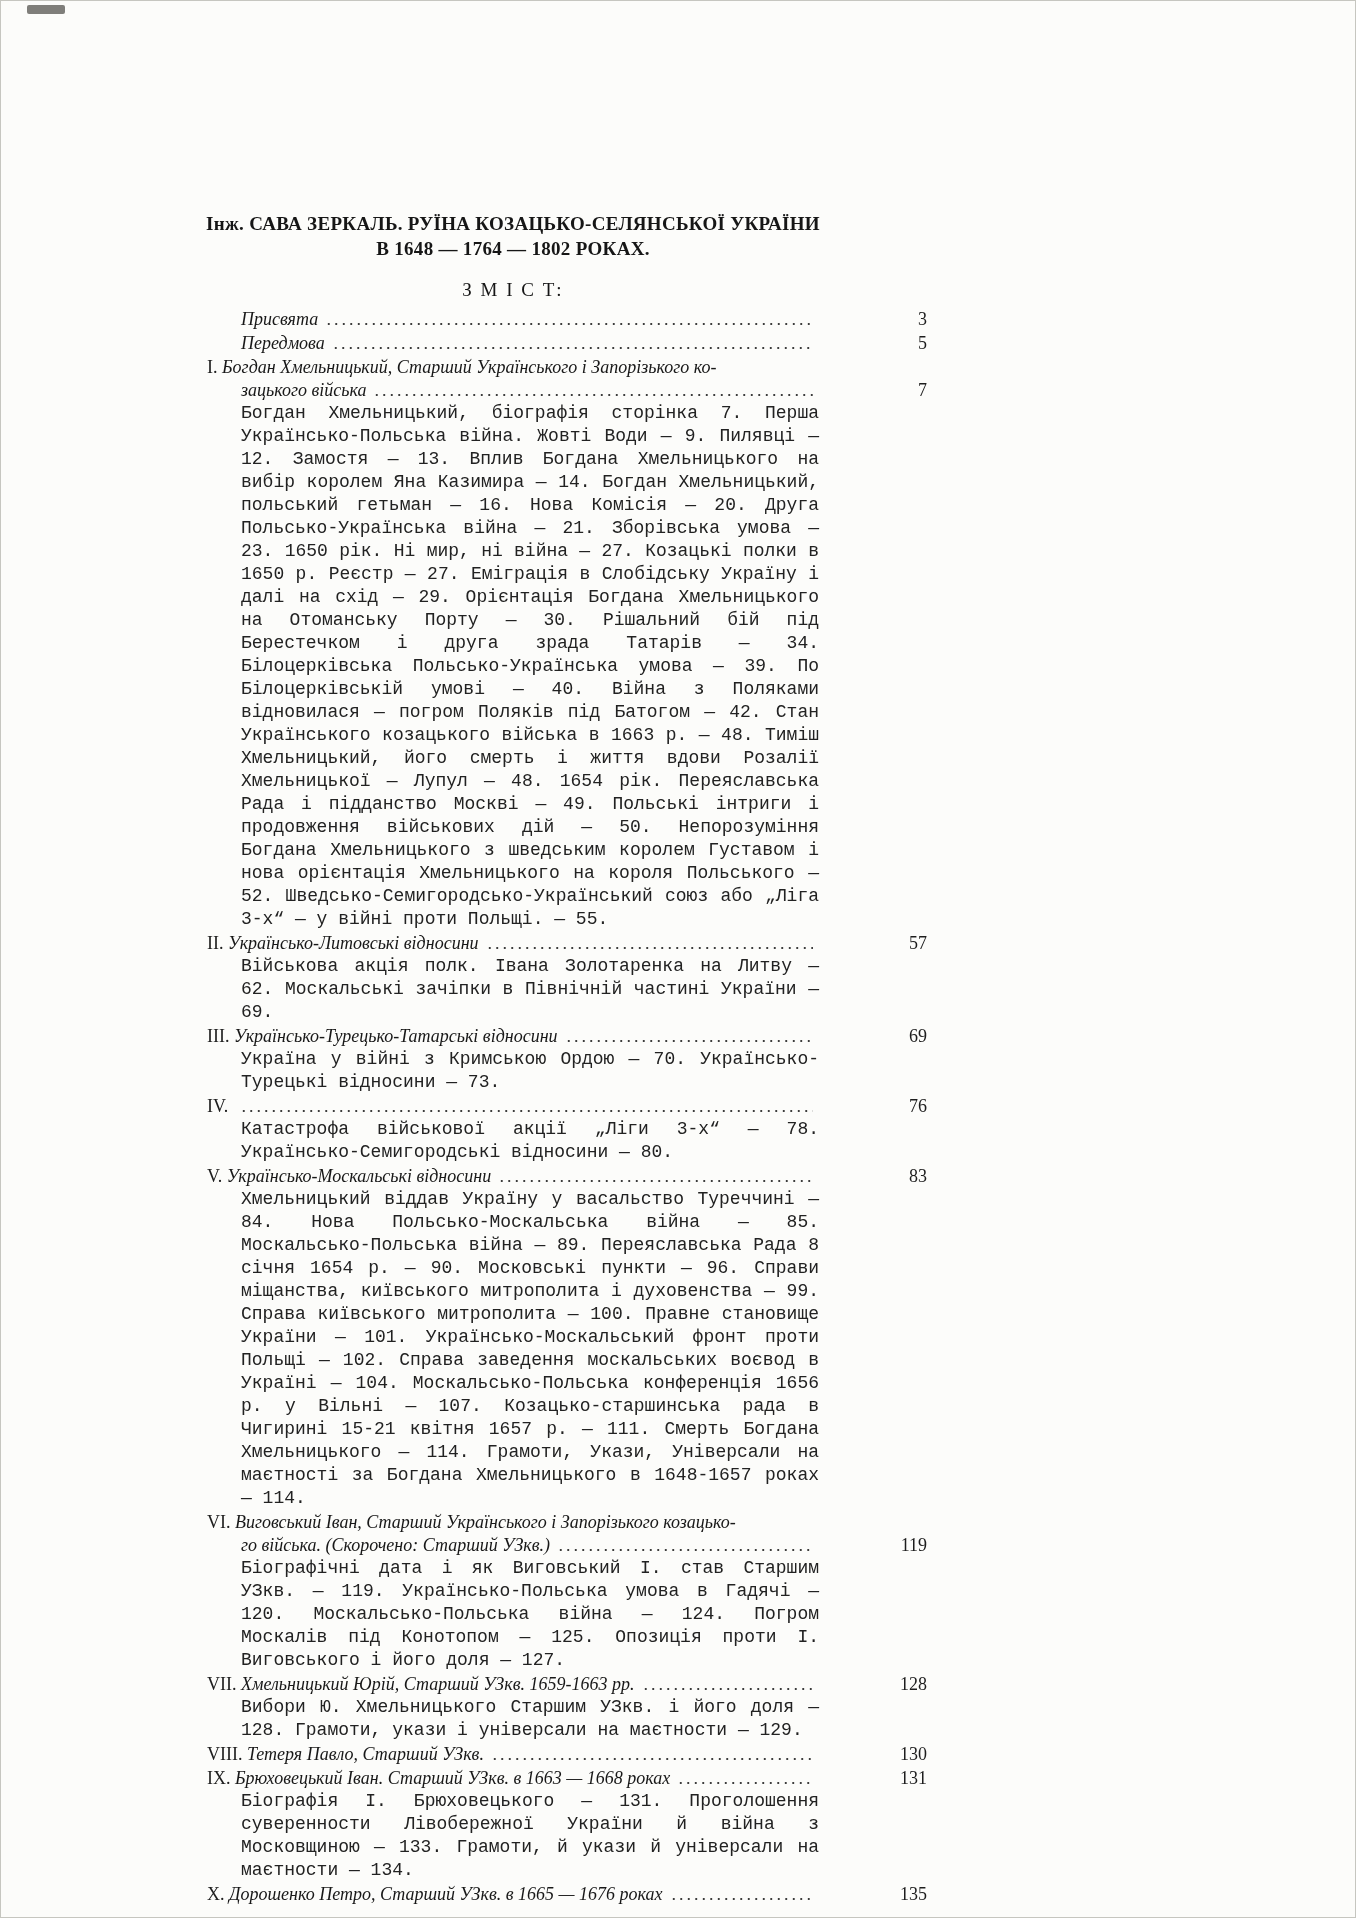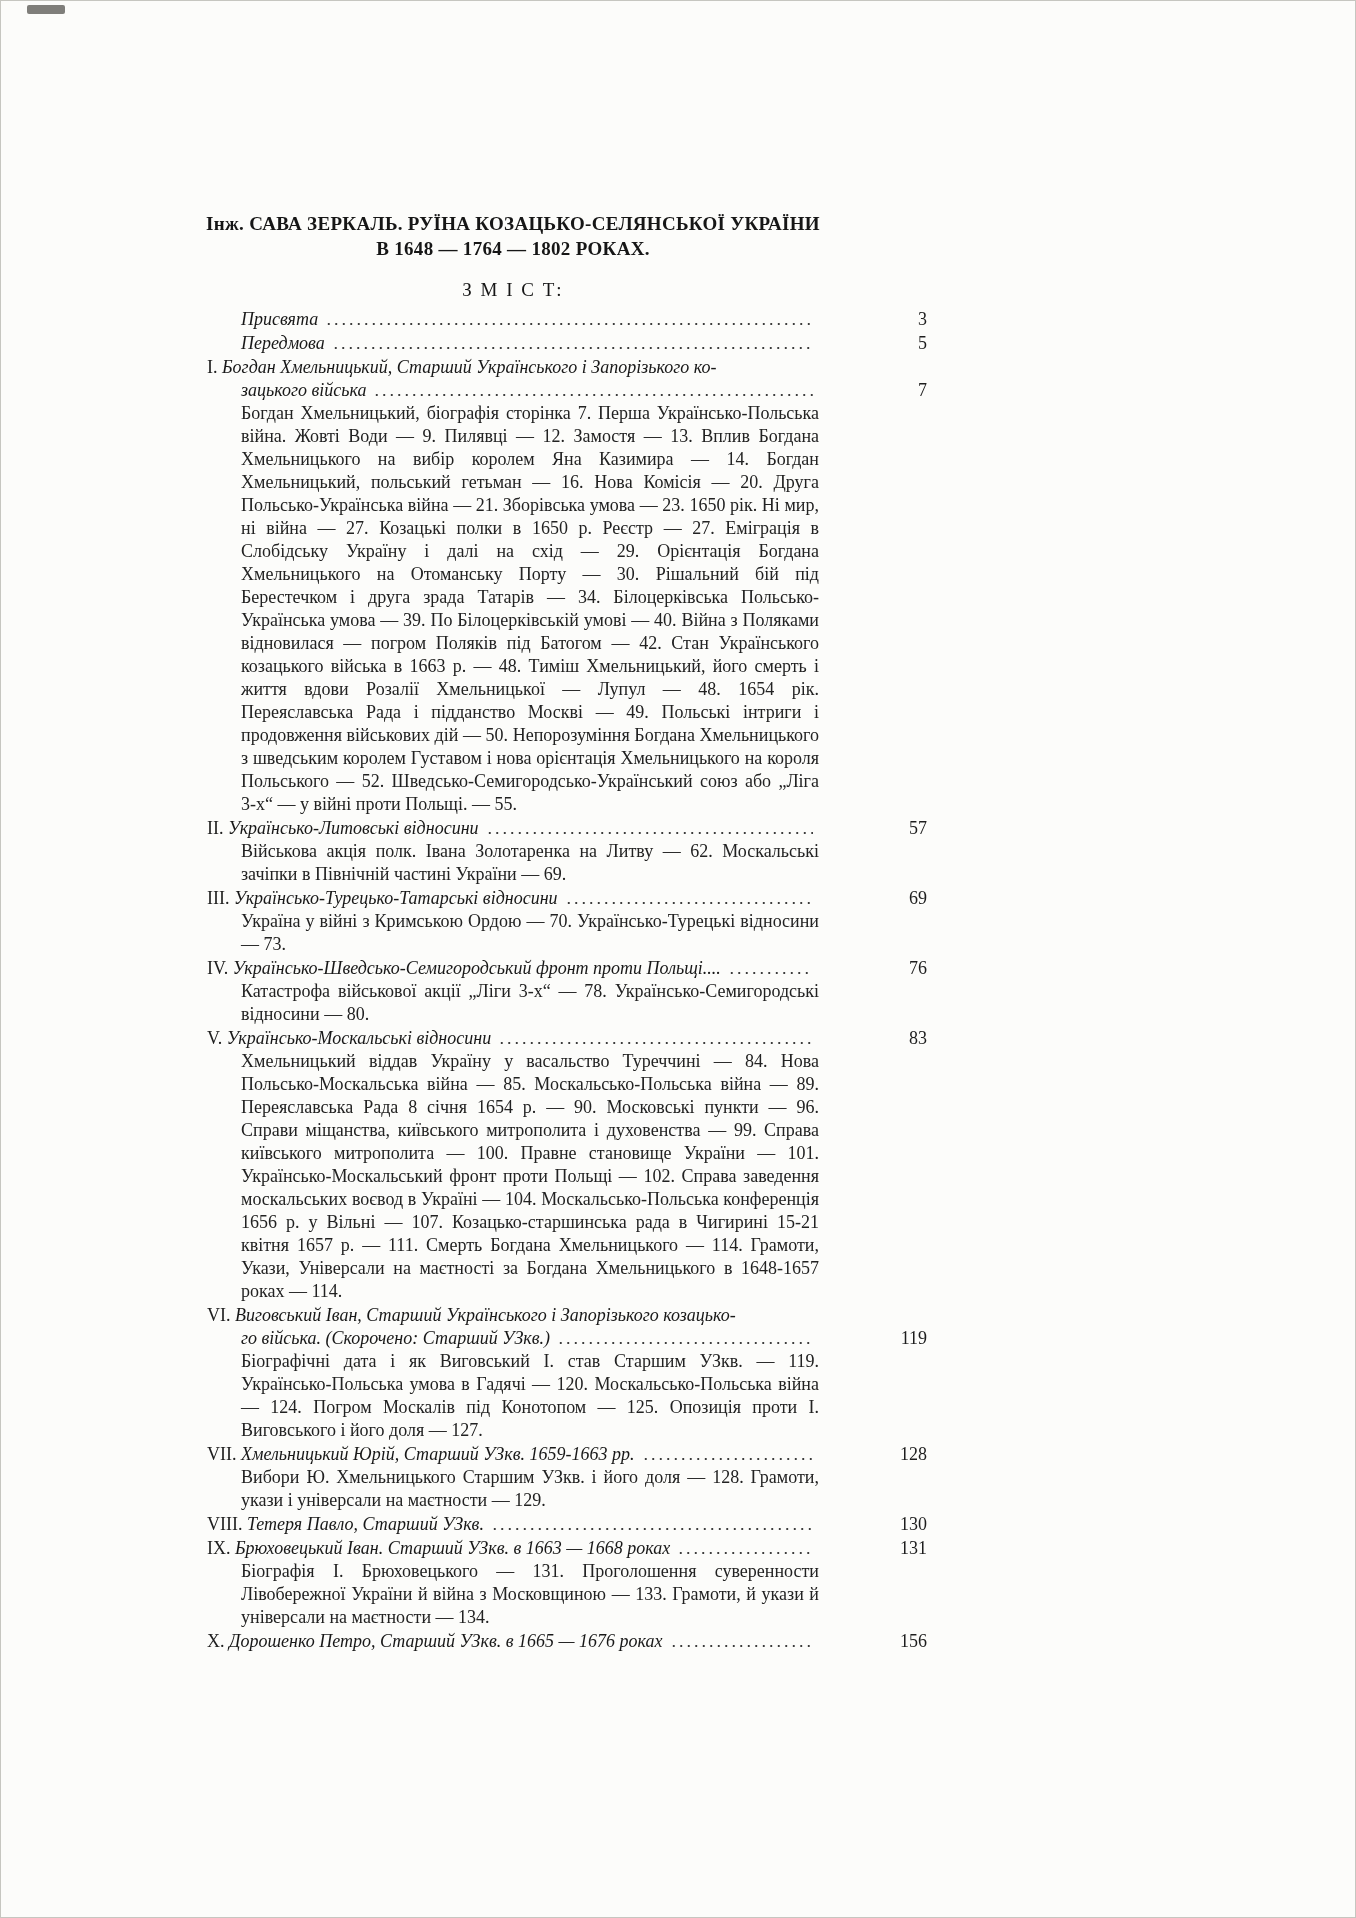--- a/index.html
+++ b/index.html
@@ -98,20 +98,21 @@
     box-sizing: border-box;
     font-style: normal;
     color: #1d1d1d;
   }
   .desc {
     width: 612px;
     box-sizing: border-box;
     padding-left: 34px;
     text-align: justify;
     color: #222222;
+    font-family: Liberation Mono, monospace;
   }
   .folio {
     width: 736px;
     box-sizing: border-box;
     text-align: right;
     padding-right: 10px;
     margin-top: 14px;
     font-size: 18.5px;
   }
 </style>
@@ -175,21 +176,20 @@
               <span class="dots"></span>
             </div>
             <span class="pg">69</span>
           </div>
           <div class="desc">Україна у війні з Кримською Ордою — 70. Українсько-Турецькі відносини — 73.</div>
         </div>
         <div class="entry">
           <div class="toc-row">
             <div class="row-main">
               <span class="num">IV. </span>
-              <span class="t">Українсько-Шведсько-Семигородський фронт проти Польщі....</span>
               <span class="dots"></span>
             </div>
             <span class="pg">76</span>
           </div>
           <div class="desc">Катастрофа військової акції „Ліги 3-х“ — 78. Українсько-Семигородські відносини — 80.</div>
         </div>
         <div class="entry">
           <div class="toc-row">
             <div class="row-main">
               <span class="num">V. </span>
@@ -243,18 +243,18 @@
           </div>
           <div class="desc">Біографія І. Брюховецького — 131. Проголошення суверенности Лівобережної України й війна з Московщиною — 133. Грамоти, й укази й універсали на маєтности — 134.</div>
         </div>
         <div class="entry">
           <div class="toc-row">
             <div class="row-main">
               <span class="num">X. </span>
               <span class="t">Дорошенко Петро, Старший УЗкв. в 1665 — 1676 роках</span>
               <span class="dots"></span>
             </div>
-            <span class="pg">156</span>
+            <span class="pg">135</span>
           </div>
         </div>
       </div>
   </div>
 </div>
 
 </body></html>

